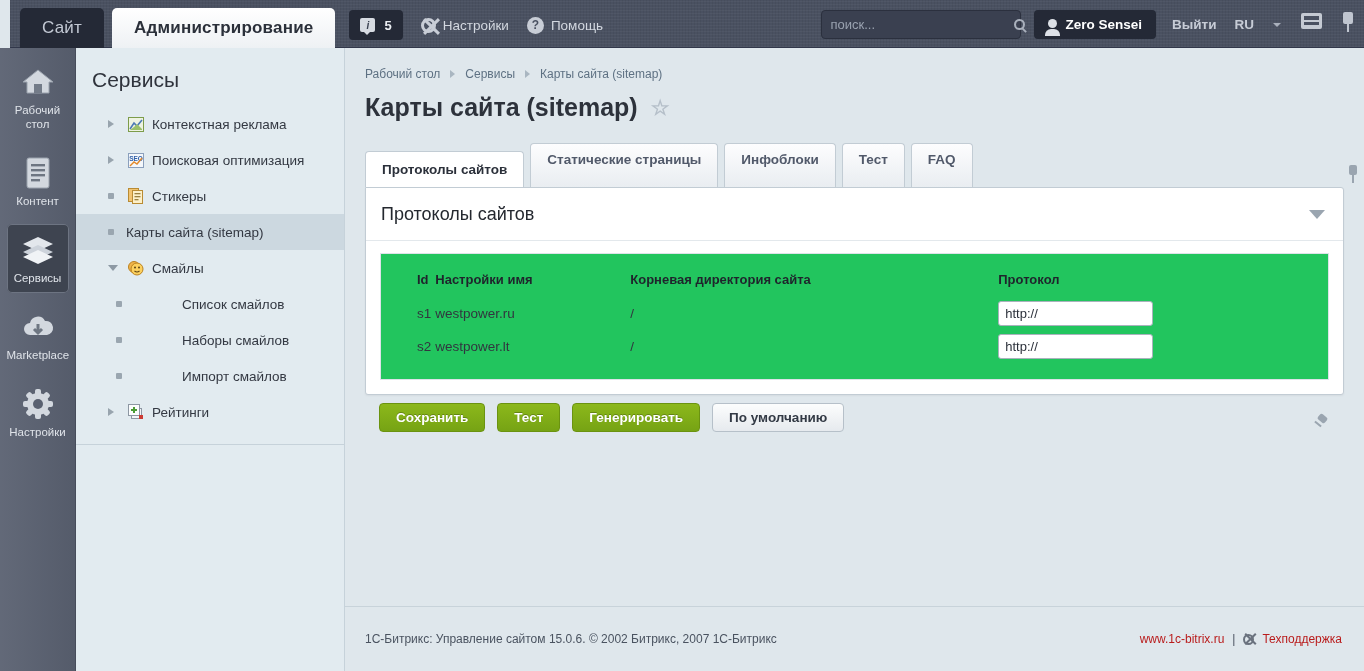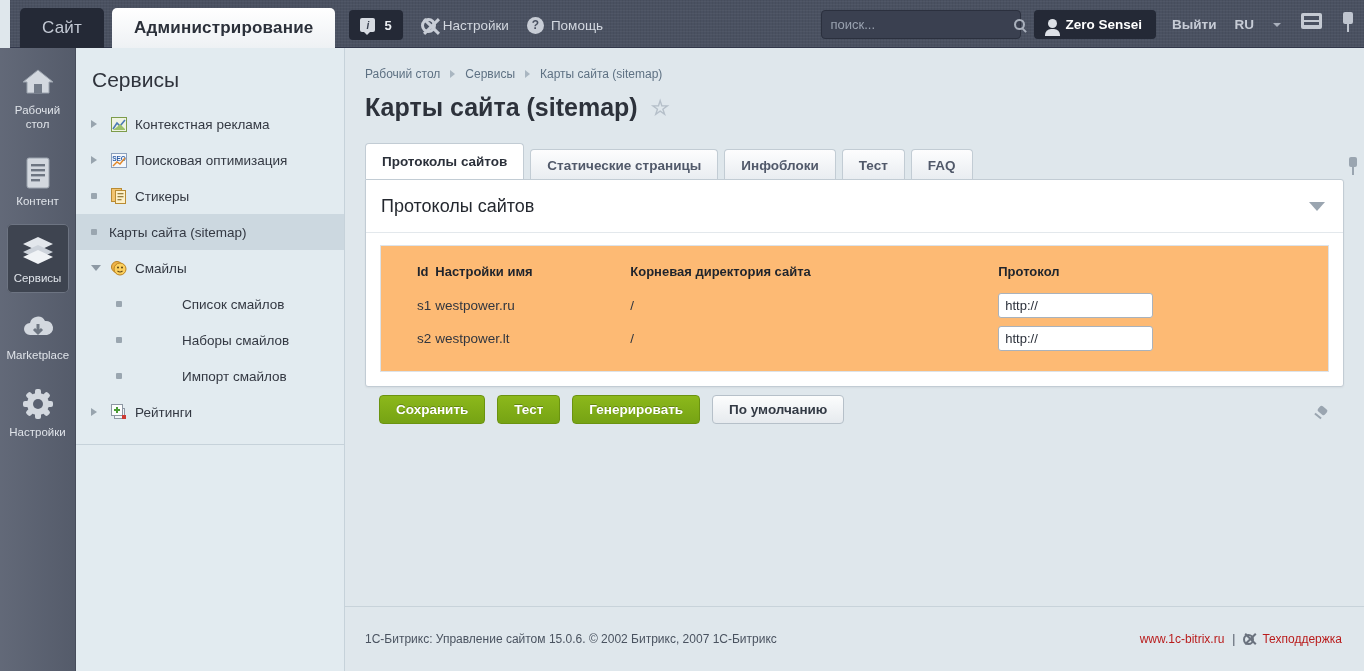--- a/index.html
+++ b/index.html
@@ -160,21 +160,21 @@
   .side {
     position: absolute; top: 48px; left: 76px; width: 269px; height: 623px;
     background: #e2ebf0;
     border-right: 1px solid #c6d2da;
   }
   .side-title {
     font-size: 21px; color: #2f333c; padding: 20px 0 14px 16px; font-weight: 400;
   }
   .tree-row {
     height: 36px; display: flex; align-items: center;
-    padding-left: 15px; font-size: 13.5px; color: #333842;
+    padding-left: 32px; font-size: 13.5px; color: #333842;
   }
   .tree-row.selected { background: #ccd8e0; }
   .tree-row.sub { padding-left: 40px; gap: 48px; }
   .arw {
     width: 12px; flex: none; margin-right: 6px; display:flex; align-items:center;
   }
   .arw-r { width:0;height:0;border-top:4px solid transparent;border-bottom:4px solid transparent;border-left:6px solid #98a4ae; }
   .arw-d { width:0;height:0;border-left:5px solid transparent;border-right:5px solid transparent;border-top:6px solid #8d99a4; }
   .dot { width:6px; height:6px; background:#9aa6b0; border-radius:1px; }
   .tico { width: 19px; flex:none; margin-right: 7px; display:flex; align-items:center; justify-content:center; }
@@ -188,21 +188,21 @@
   .crumbs { padding: 19px 0 0 20px; display:flex; align-items:center; gap:10px; font-size: 12px; color: #5e7183; }
   .crumb-arw { width:0;height:0;border-top:4px solid transparent;border-bottom:4px solid transparent;border-left:5px solid #a9b6c1; }
   .page-title {
     padding: 12px 0 0 20px; font-size: 25px; font-weight: bold; color: #2d323b;
     display:flex; align-items:center; gap:13px;
   }
   .star { color: #b5bfc9; font-size: 21px; }
 
   .tabs { margin: 21px 0 0 20px; display: flex; align-items: flex-end; gap: 6px; position: relative; }
   .tab {
-    height: 30px; padding: 0 16px; line-height: 32px;
+    height: 44px; padding: 0 16px; line-height: 32px;
     background: linear-gradient(#fdfdfe, #e9edf1);
     border: 1px solid #c2ccd4; border-bottom: none;
     border-radius: 4px 4px 0 0;
     font-size: 13.5px; font-weight: bold; color: #51596a;
   }
   .tab.active {
     height: 36px; line-height: 36px;
     background: #fff; border-color: #c2ccd4; color: #2b303a;
   }
   .pin-tabs { position:absolute; right: 4px; bottom: 4px; width:14px; height:18px; }
@@ -215,21 +215,21 @@
     box-shadow: 0 1px 2px rgba(0,0,0,.05);
   }
   .panel-head {
     height: 53px; display: flex; align-items: center; justify-content: space-between;
     padding: 0 18px 0 15px; border-bottom: 1px solid #e3e8ec;
   }
   .panel-head h2 { font-size: 18px; font-weight: normal; color: #24282f; }
   .collapse-arw { width:0;height:0;border-left:8px solid transparent;border-right:8px solid transparent;border-top:9px solid #9aa5b0; }
 
   .table-box {
-    margin: 12px 14px 14px; background: #fdba74; border: 1px solid #dde3e9;
+    margin: 12px 14px 14px; background: #22c55e; border: 1px solid #dde3e9;
     padding: 12px 0 16px;
   }
   table.grid { width: 100%; border-collapse: collapse; }
   table.grid th {
     text-align: left; font-size: 13px; font-weight: bold; color: #1f242c;
     padding: 6px 4px 10px 0;
   }
   table.grid td { font-size: 13.5px; color: #31363f; padding: 4px 4px 4px 0; }
   .c-id { width: 52px; padding-left: 36px !important; }
   .c-dom { width: 195px; }

